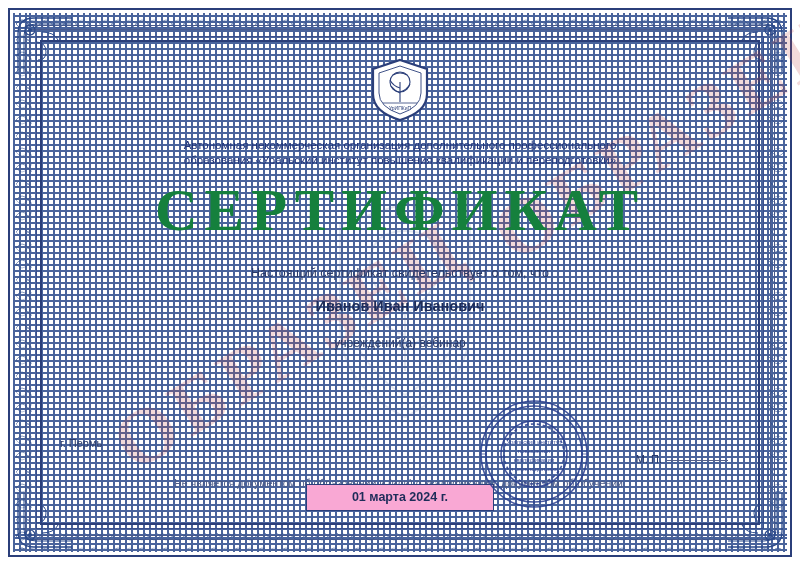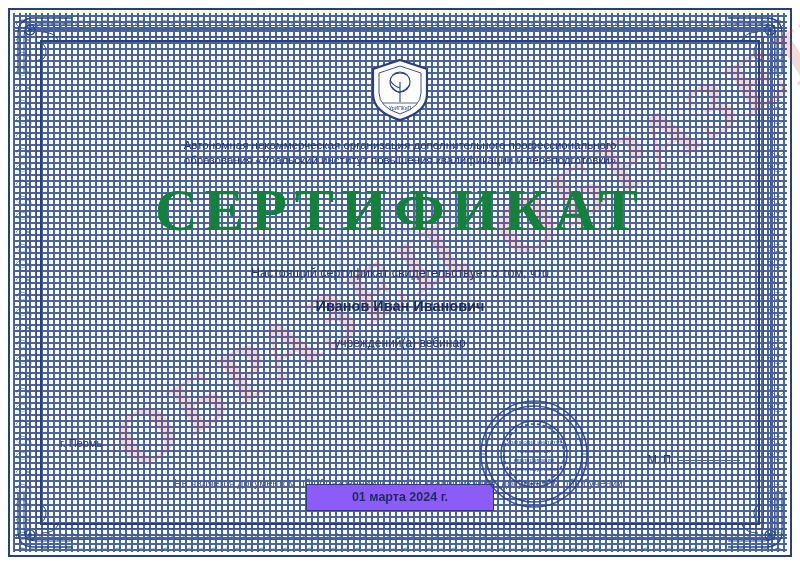--- a/index.html
+++ b/index.html
@@ -200,21 +200,21 @@
     left: 50%;
     transform: translateX(-50%);
     bottom: -2px;
     font-size: 11px;
     line-height: 15px;
     color: #2a3a68;
     white-space: nowrap;
   }
   .mp {
     position: absolute;
-    right: 8px;
+    right: 20px;
     bottom: 0;
     font-size: 11px;
     color: #2a3a68;
     white-space: nowrap;
   }
   .mp .line {
     display: inline-block;
     width: 62px;
     border-bottom: 1px solid #55628c;
     vertical-align: 2px;
@@ -233,21 +233,21 @@
 
   
   .date-box {
     position: absolute;
     left: 50%;
     transform: translateX(-50%);
     bottom: 6px;
     min-width: 150px;
     padding: 5px 18px 6px;
     border: 1px solid #2b3f7a;
-    background: #8b5cf6;
+    background: #f9a8d4;
     font-size: 12.5px;
     font-weight: bold;
     color: #1d2c59;
   }
 
   
   .stamp {
     position: absolute;
     left: 478px;
     top: 398px;

